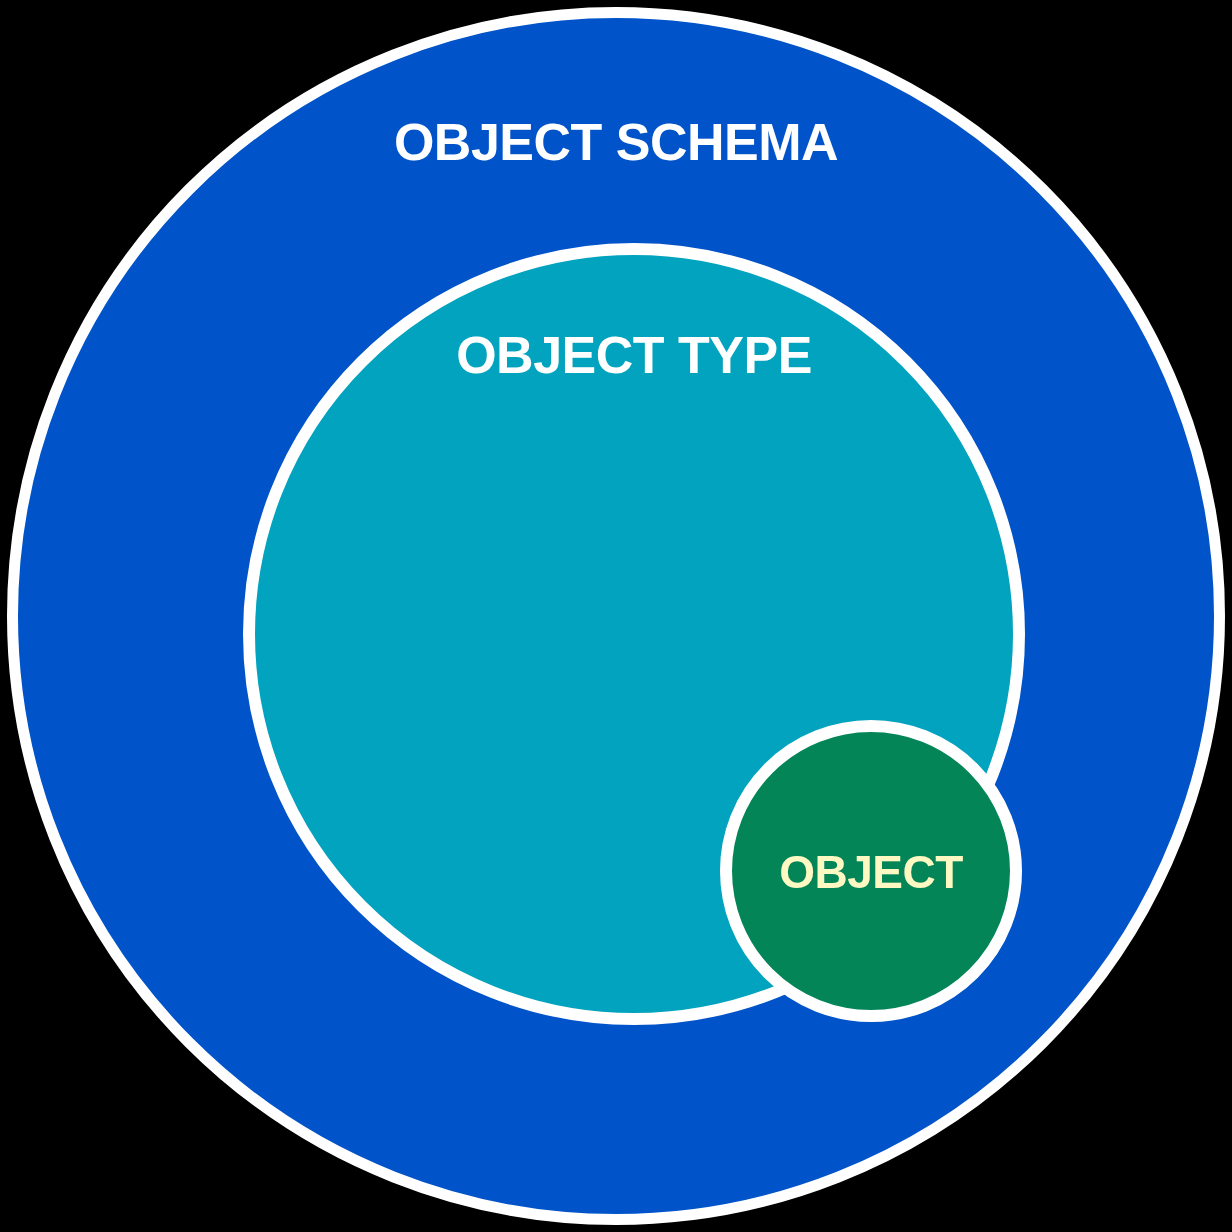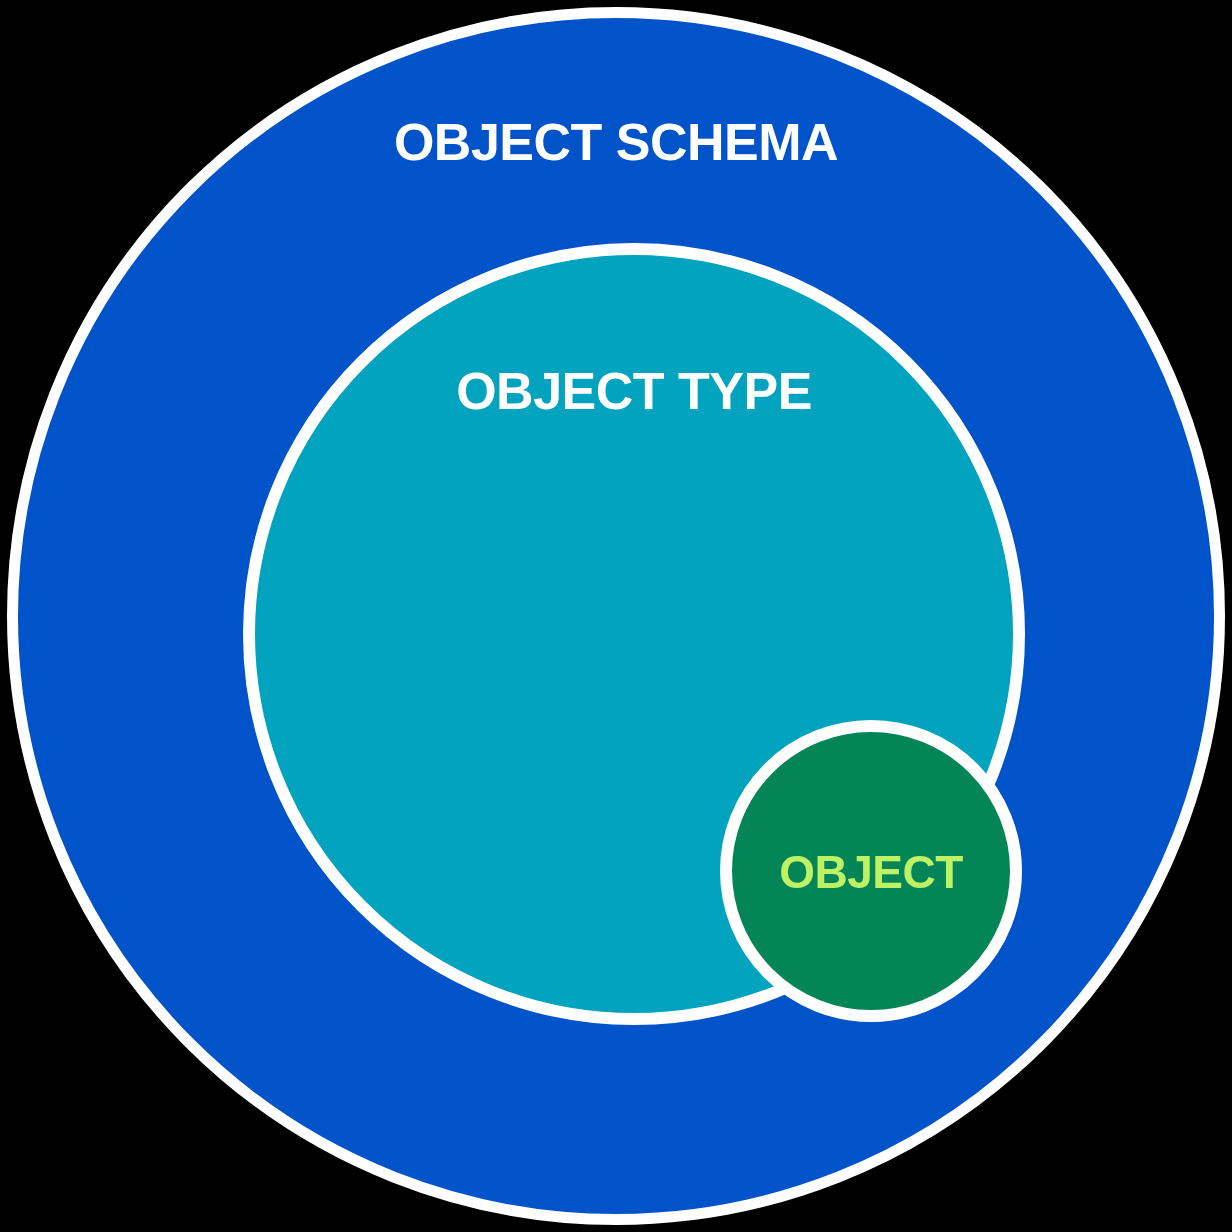--- a/index.html
+++ b/index.html
@@ -70,21 +70,21 @@
 
   #label-outer {
     font-size: 52px;
     letter-spacing: -0.5px;
     margin-top: 98px;
   }
 
   #label-middle {
     font-size: 52px;
     letter-spacing: -0.5px;
-    margin-top: 110px;
+    margin-top: 74px;
   }
 
   #label-inner {
     font-size: 46px;
     letter-spacing: -0.5px;
     margin-top: 117px;
   }
 </style>
 </head>
 <body>
@@ -94,18 +94,18 @@
   <div class="ring" id="ring-outer" style="background: rgb(1, 83, 201); border-color: rgb(255, 255, 255);">
 
     <div class="ring-label" id="label-outer" style="color: rgb(255, 255, 255);">OBJECT SCHEMA</div>
 
     <div class="ring" id="ring-middle" style="background: rgb(2, 163, 190); border-color: rgb(255, 255, 255);">
 
       <div class="ring-label" id="label-middle" style="color: rgb(255, 255, 255);">OBJECT TYPE</div>
 
       <div class="ring" id="ring-inner" style="background: rgb(3, 133, 88); border-color: rgb(255, 255, 255);">
 
-        <div class="ring-label" id="label-inner" style="color: #bef264;">OBJECT</div>
+        <div class="ring-label" id="label-inner" style="color: #fef9c3;">OBJECT</div>
 
       </div>
     </div>
   </div>
 </div>
 
 </body></html>

